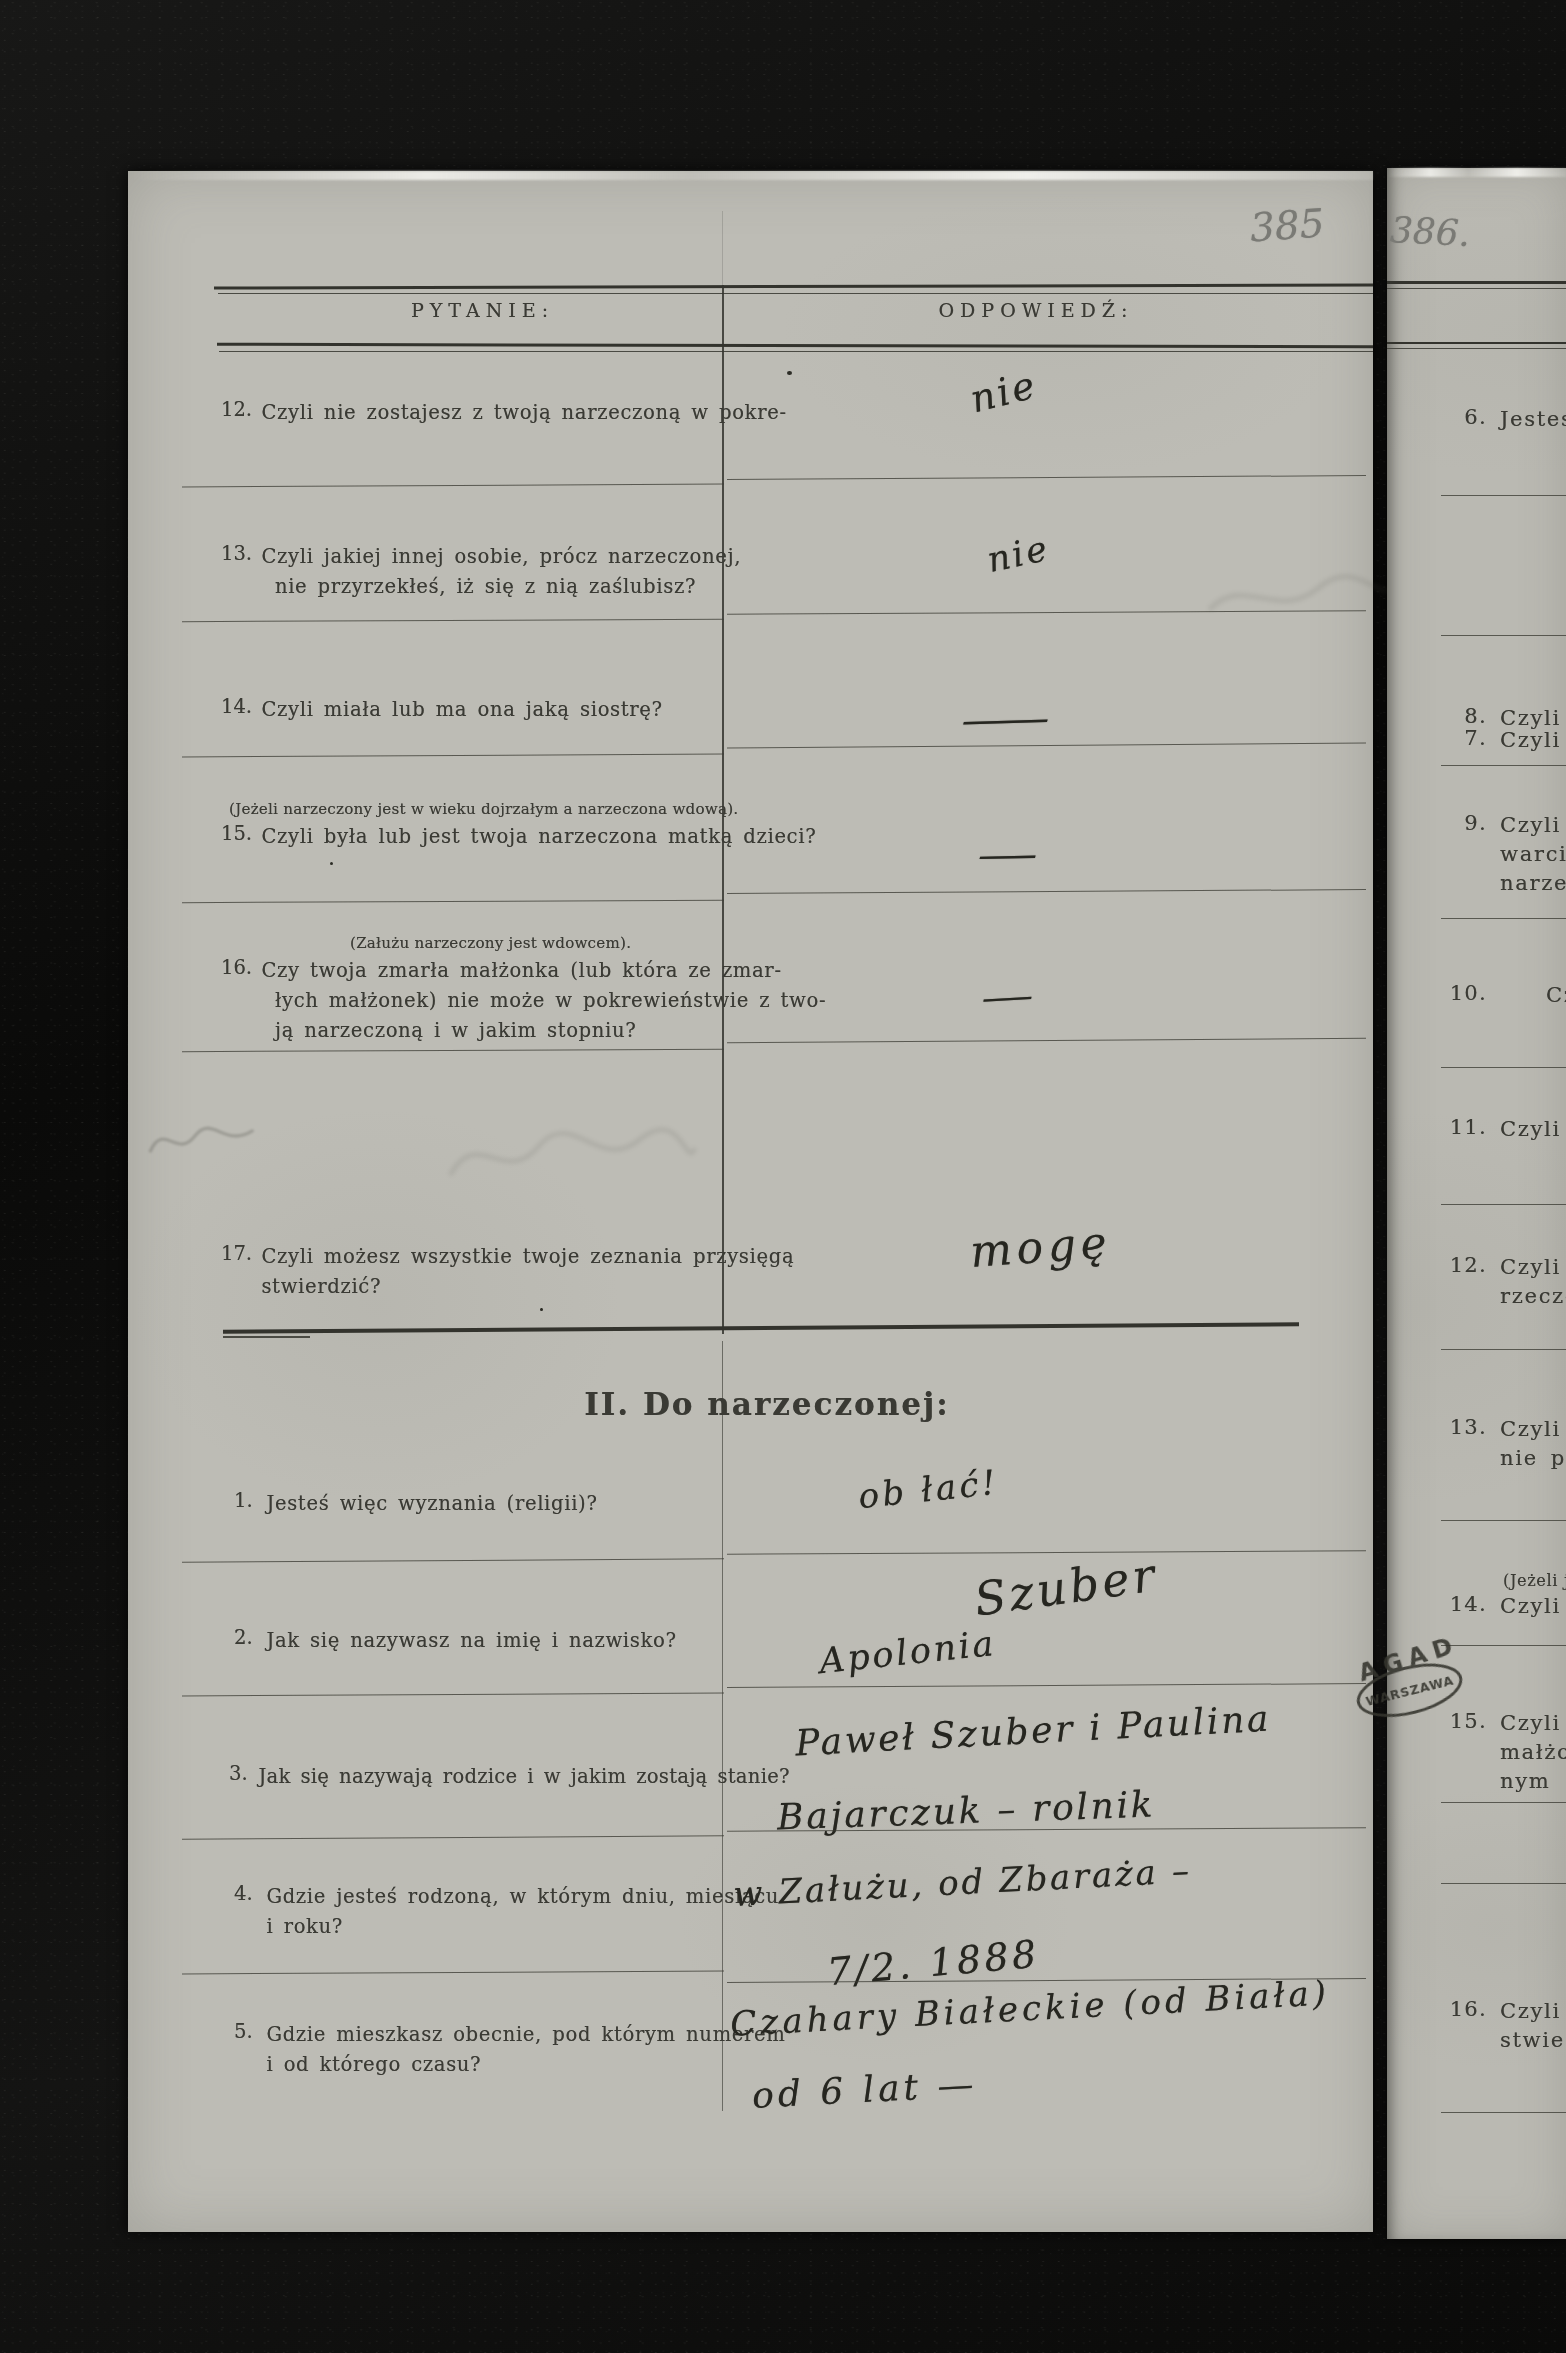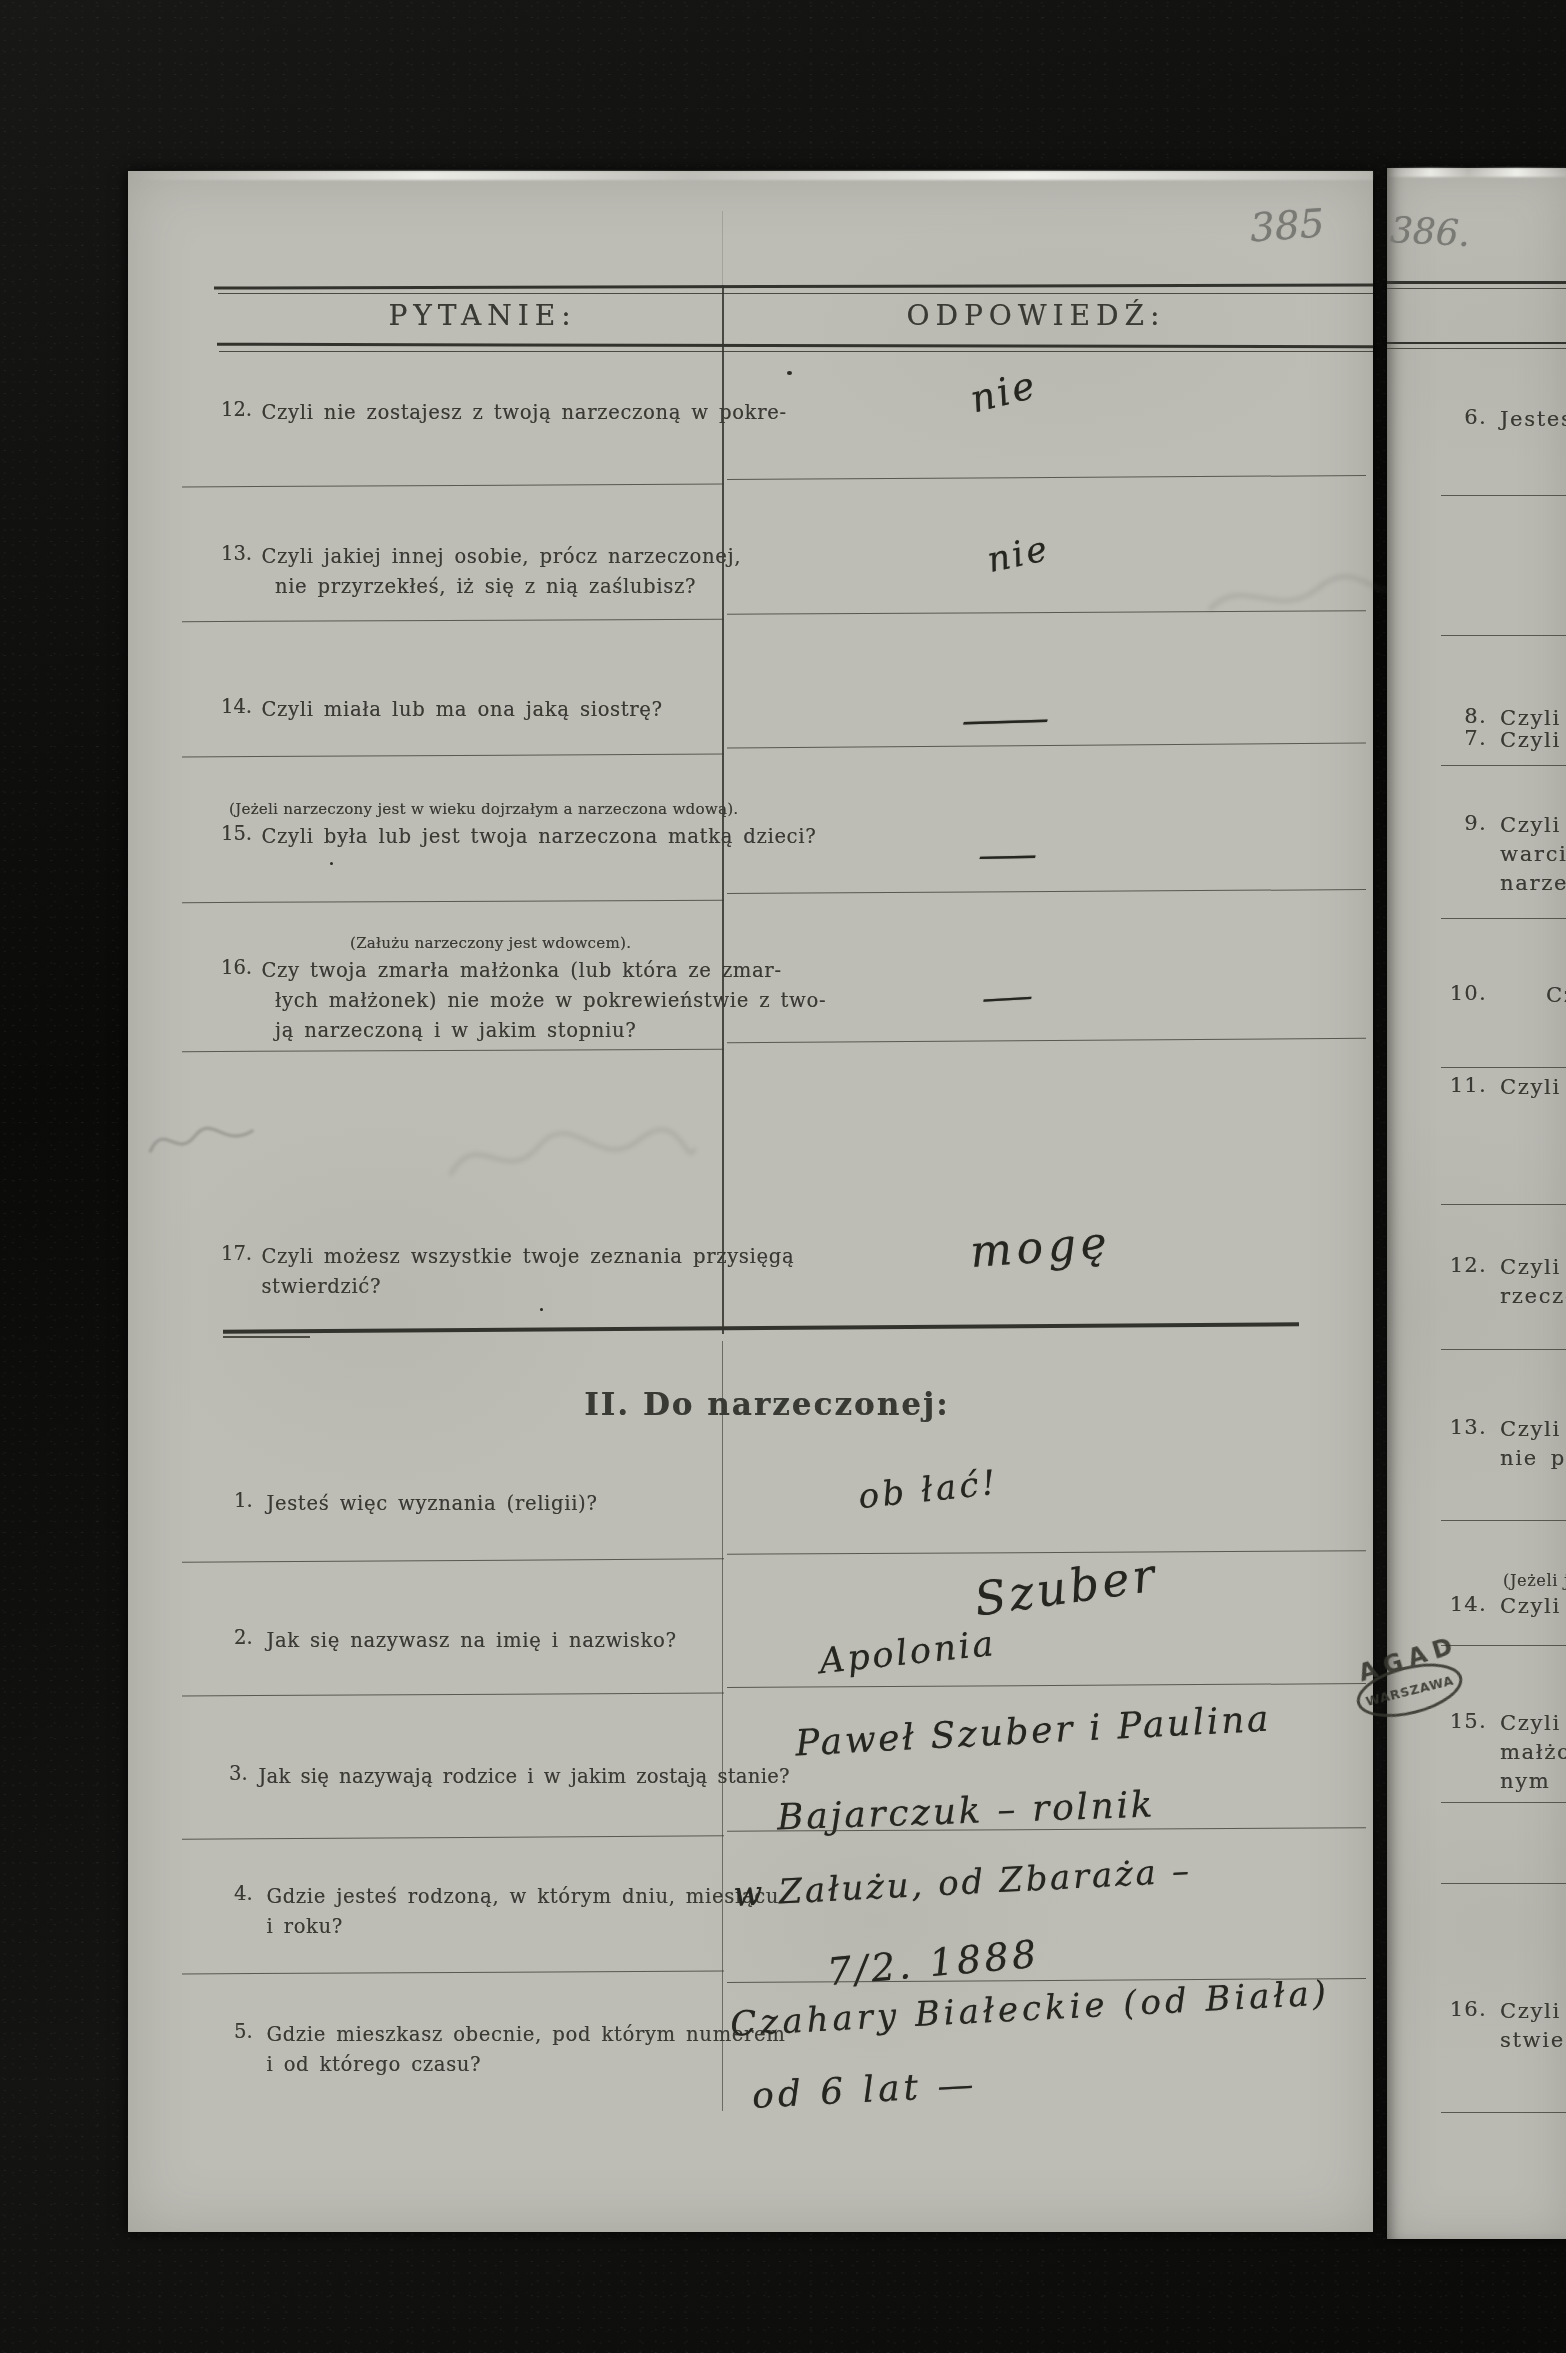--- a/index.html
+++ b/index.html
@@ -22,21 +22,21 @@
   #right-page{left:1387px;top:168px;width:180px;height:2071px;background-color:#bab9b2;
     box-shadow: inset 10.8px 0 13.5px -8px rgba(30,30,26,.55), inset 0 0 47px rgba(96,96,88,.25), 0 0 12px rgba(0,0,0,.8);}
   .torn{position:absolute;top:0;left:0;width:100%;height:8.7px;
     background:linear-gradient(90deg, rgba(250,250,246,0) 0%, rgba(250,250,246,.8) 24%, rgba(250,250,246,.2) 45%, rgba(250,250,246,.85) 72%, rgba(250,250,246,.15) 100%);
     filter:blur(0.9px);}
   .rule{position:absolute;background:#33332d;height:2.7px;}
   .rule.thin{height:1.3px;background:#4a4a43;}
   .hdiv{position:absolute;height:1.3px;background:rgba(60,60,53,.78);}
   .vline{position:absolute;width:2px;background:rgba(52,52,46,.85);}
   .printed{color:#3a3a34;text-shadow:0.2px 0.2px 0.3px rgba(58,58,52,.55);}
-  .colhead{position:absolute;font-size:28px;letter-spacing:6px;text-align:center;white-space:nowrap;}
+  .colhead{position:absolute;font-size:19px;letter-spacing:6px;text-align:center;white-space:nowrap;}
   .qrow{position:absolute;display:flex;align-items:flex-start;}
   .qnum{font-size:19.5px;flex:0 0 35px;}
   .qtext{margin-left:5.4px;}
   .qline{font-size:19.5px;line-height:30px;letter-spacing:0.7px;word-spacing:3.4px;white-space:nowrap;}
   .qline.cont{margin-left:13.5px;}
   .qnote{position:absolute;font-size:15px;letter-spacing:0.3px;white-space:nowrap;}
   .sectitle{position:absolute;font-size:31px;font-weight:700;letter-spacing:2px;text-align:center;white-space:nowrap;}
   .hw{position:absolute;font-style:italic;color:#262620;white-space:nowrap;
       text-shadow:0 0 0.7px rgba(38,38,32,.6);}
   .hwdash{transform-origin:left center;}
@@ -260,21 +260,21 @@
     <div class="hdiv" style="left:54px;right:0;top:750px;"></div>
 
     <div class="ritem printed" style="top:813px;padding-left:46px;">
       <span class="rnum">10.</span>
       <div class="rlines">
           <div class="rline">Czyli j</div>
         </div>
     </div>
     <div class="hdiv" style="left:54px;right:0;top:899px;"></div>
 
-    <div class="ritem printed" style="top:905px;">
+    <div class="ritem printed" style="top:947px;">
       <span class="rnum">11.</span>
       <div class="rlines">
           <div class="rline">Czyli c</div>
         </div>
     </div>
     <div class="hdiv" style="left:54px;right:0;top:1036px;"></div>
 
     <div class="ritem printed" style="top:1085px;">
       <span class="rnum">12.</span>
       <div class="rlines">

